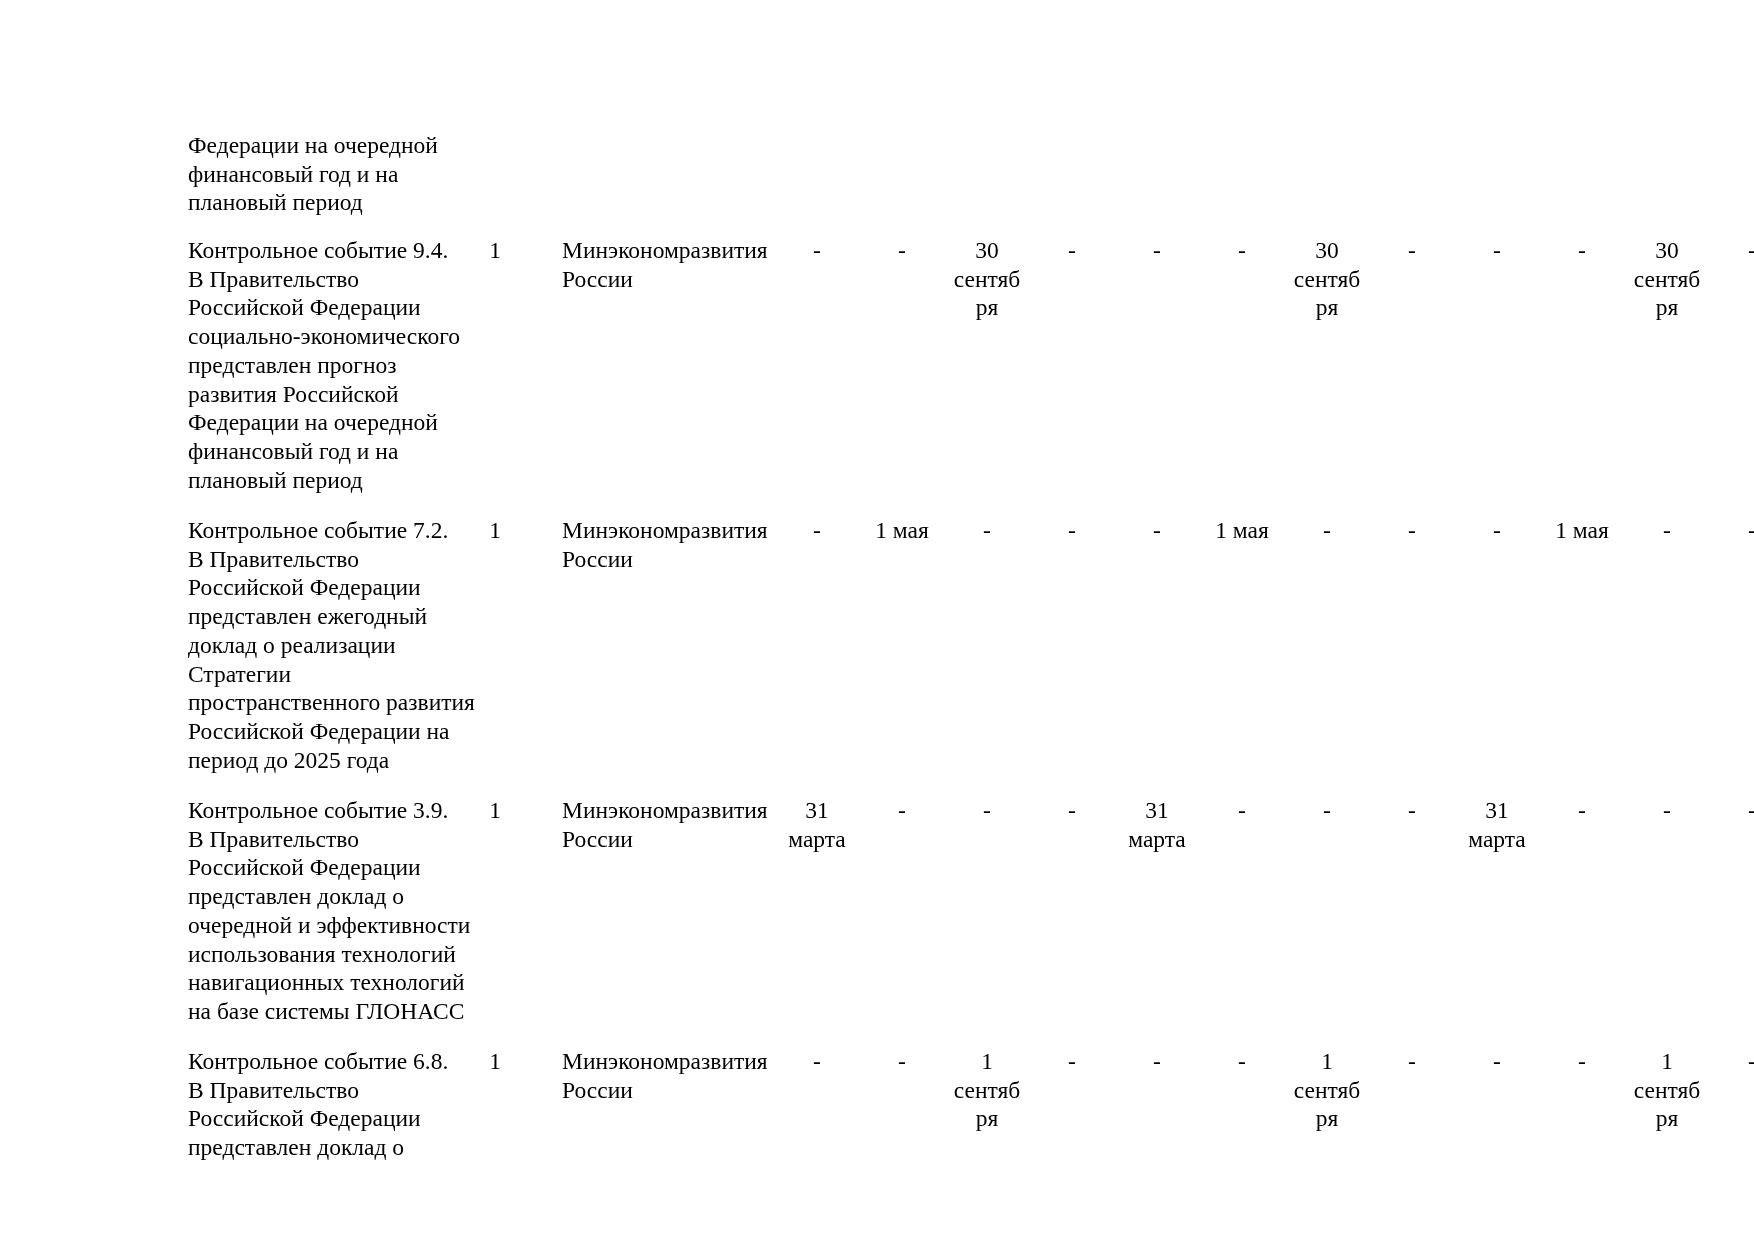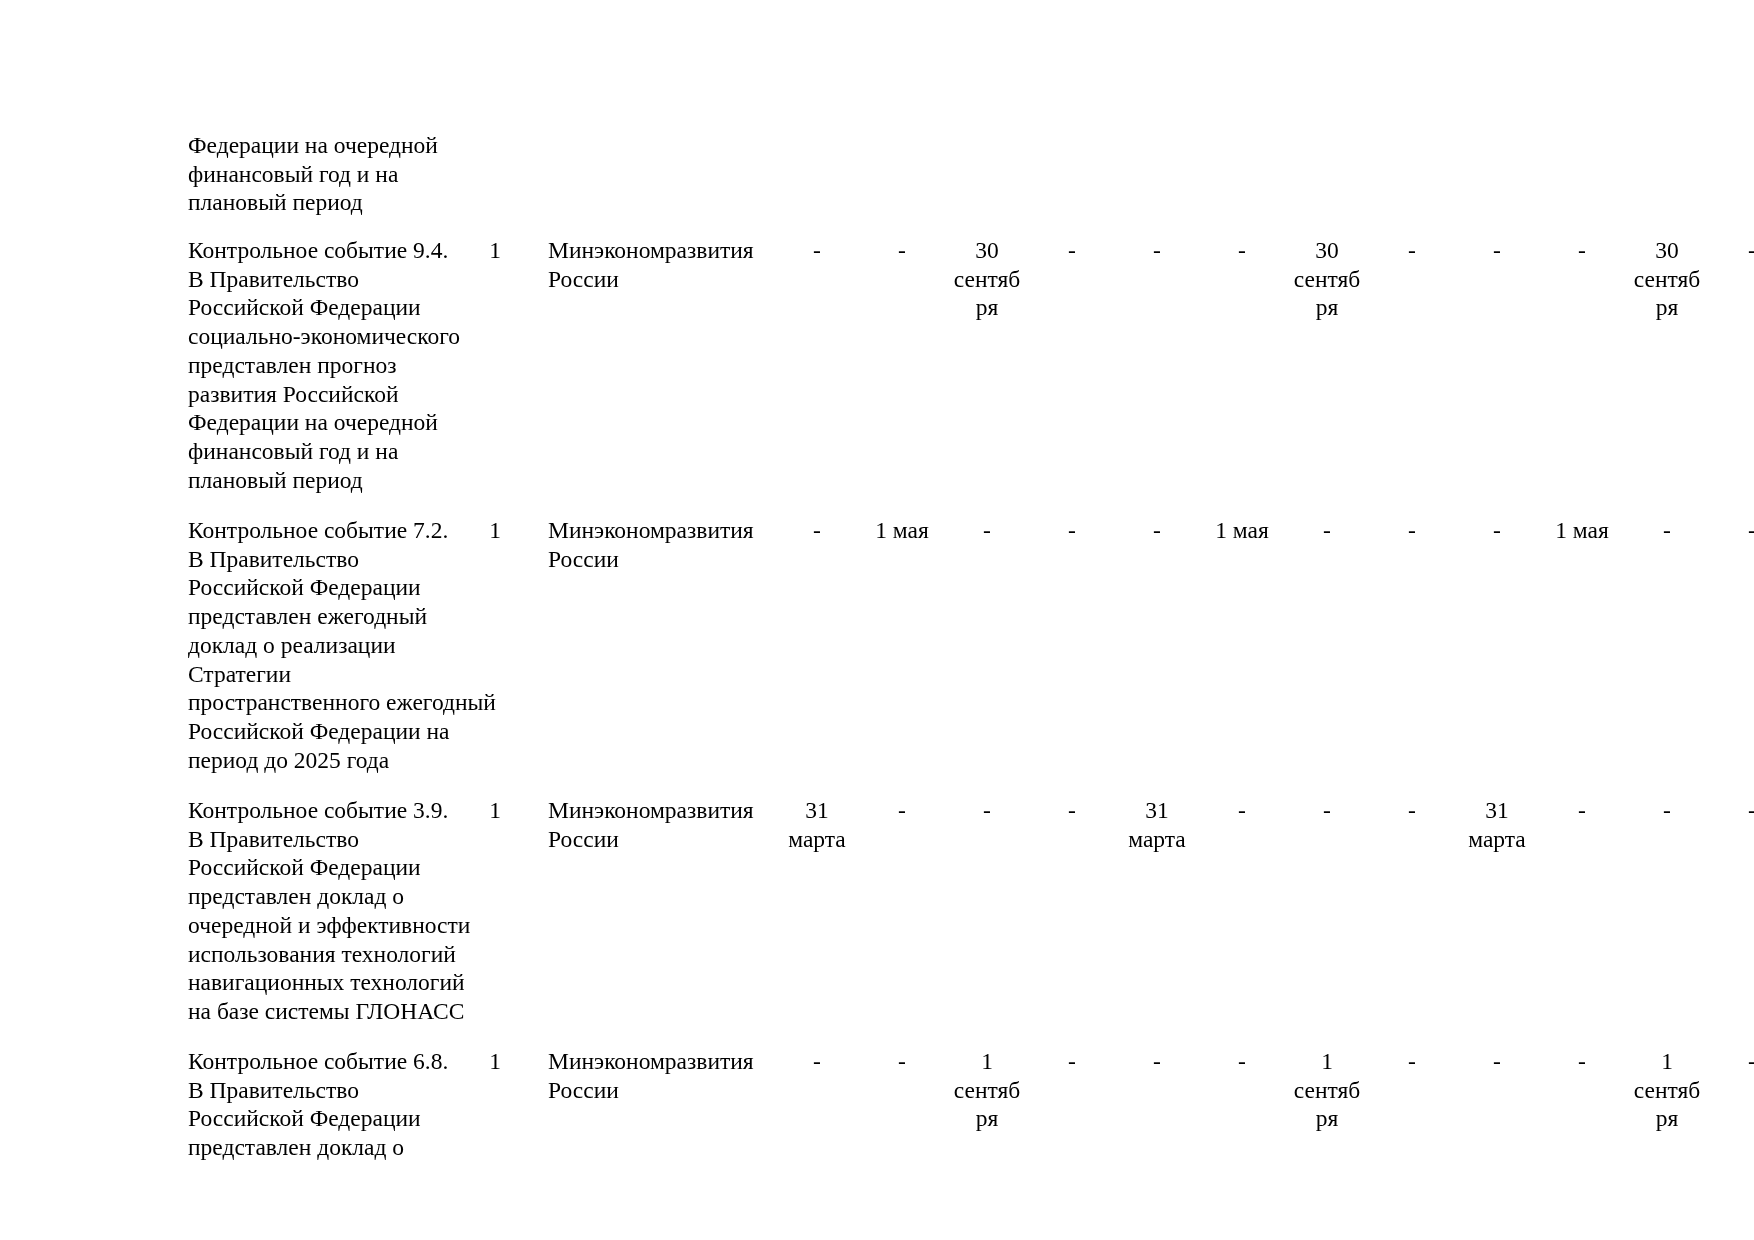--- a/index.html
+++ b/index.html
@@ -3,21 +3,21 @@
 <meta charset="utf-8">
 <style>
   html, body { margin:0; padding:0; background:#ffffff; }
   body { width:1754px; height:1240px; overflow:hidden; position:relative;
          font-family:"Liberation Serif", "DejaVu Serif", serif; color:#000; font-size:23.5px; }
   .page { position:absolute; left:0; top:0; width:1754px; height:1240px; }
   .row { position:absolute; left:0; width:1754px; }
   .cell { position:absolute; top:0; line-height:28.7px; }
   .desc { left:144px; width:310px;margin-left:44px; }
   .num { left:480px; width:30px; text-align:center; }
-  .org { left:548px; width:240px; }
+  .org { left:562px; width:240px; }
   .dcol { width:80px; text-align:center; }
   .dline { display:block; }
 </style>
 </head>
 <body>
 
 <div class="page">
 
   <div class="row" style="top:131px;">
     <div class="cell desc">
@@ -91,21 +91,21 @@
   </div>
 
   <div class="row" style="top:516px;">
     <div class="cell desc">
       <span class="dline">Контрольное событие 7.2.</span>
       <span class="dline">В Правительство</span>
       <span class="dline">Российской Федерации</span>
       <span class="dline">представлен ежегодный</span>
       <span class="dline">доклад о реализации</span>
       <span class="dline">Стратегии</span>
-      <span class="dline">пространственного ежегодный</span>
+      <span class="dline">пространственного развития</span>
       <span class="dline">Российской Федерации на</span>
       <span class="dline">период до 2025 года</span>
     </div>
     <div class="cell num">1</div>
     <div class="cell org">
       <span class="dline">Минэкономразвития</span>
       <span class="dline">России</span>
     </div>
     <div class="dates">
         <div class="cell dcol" style="left: 777px;">

